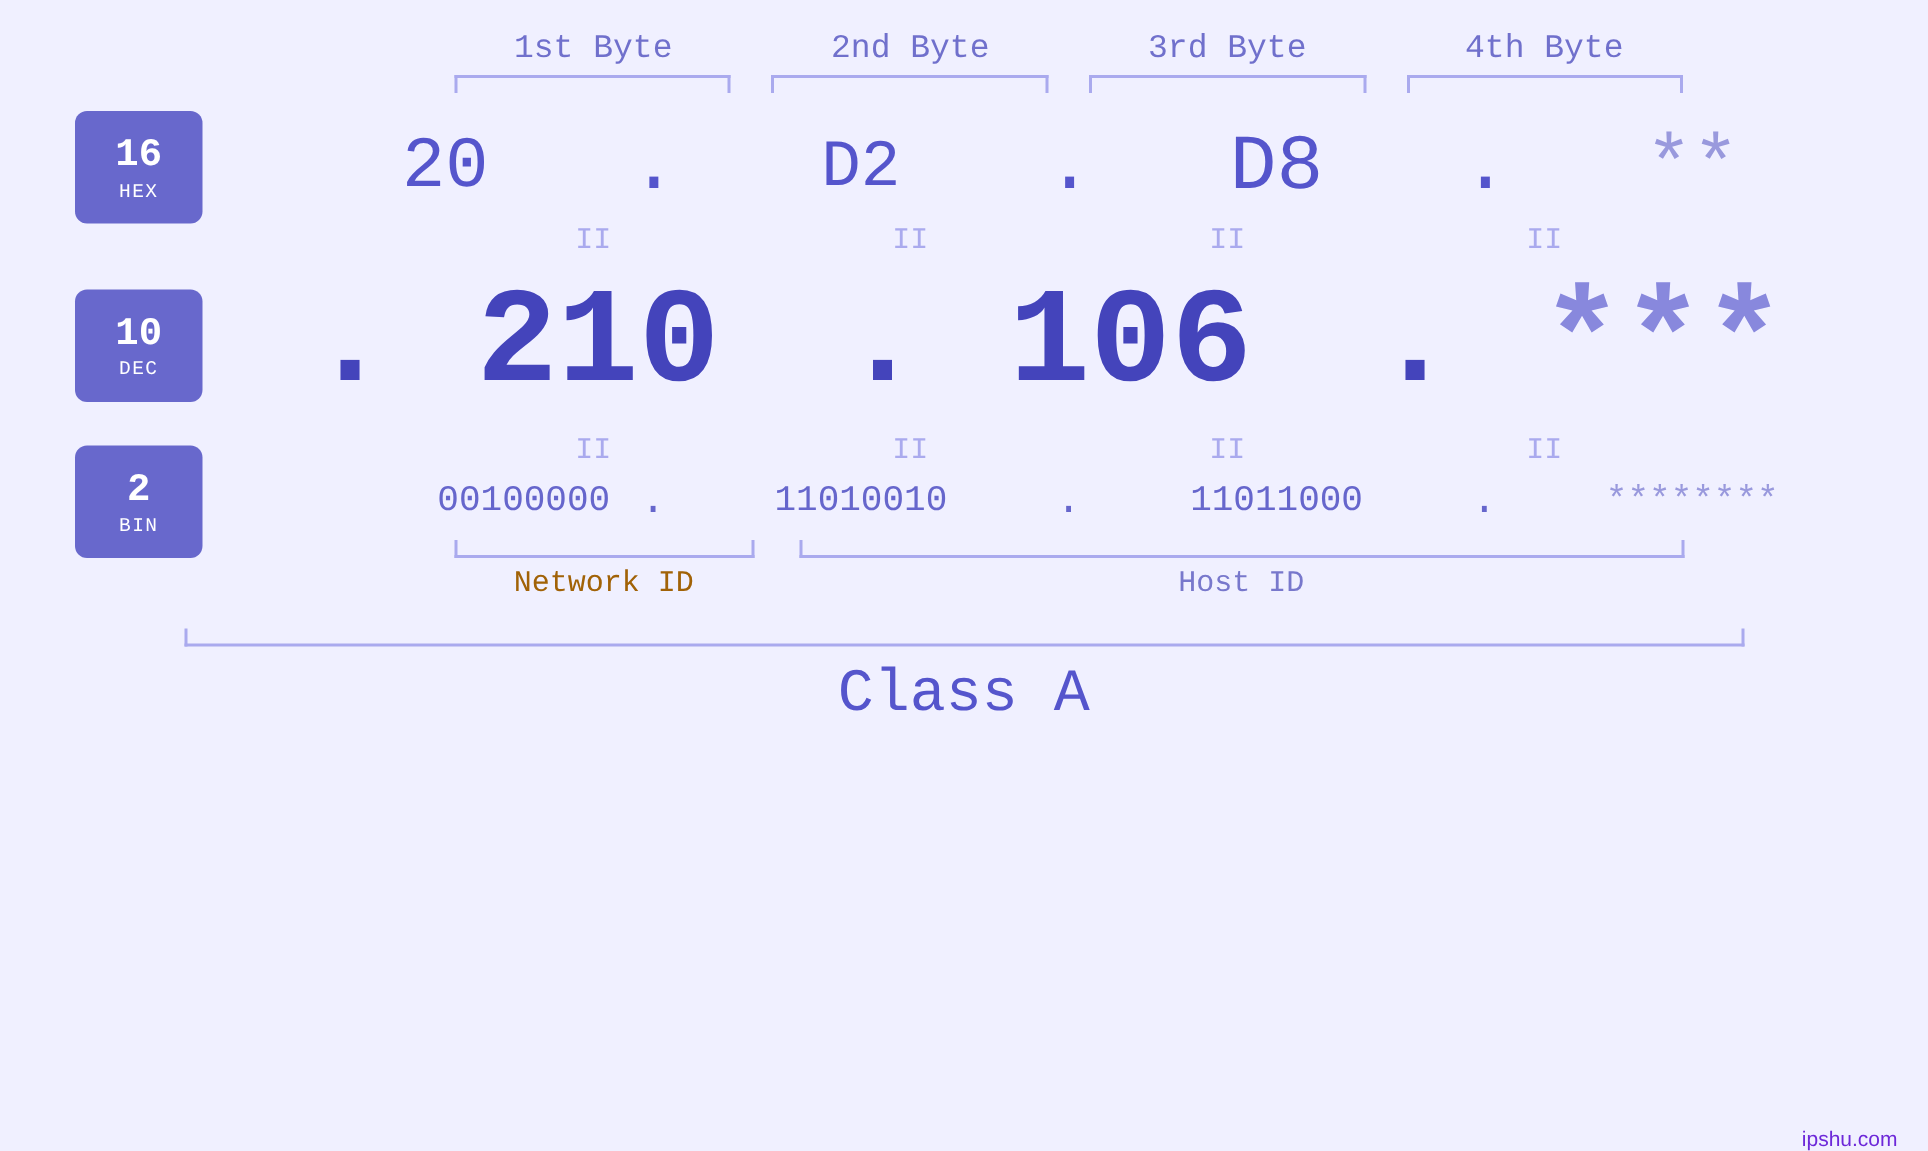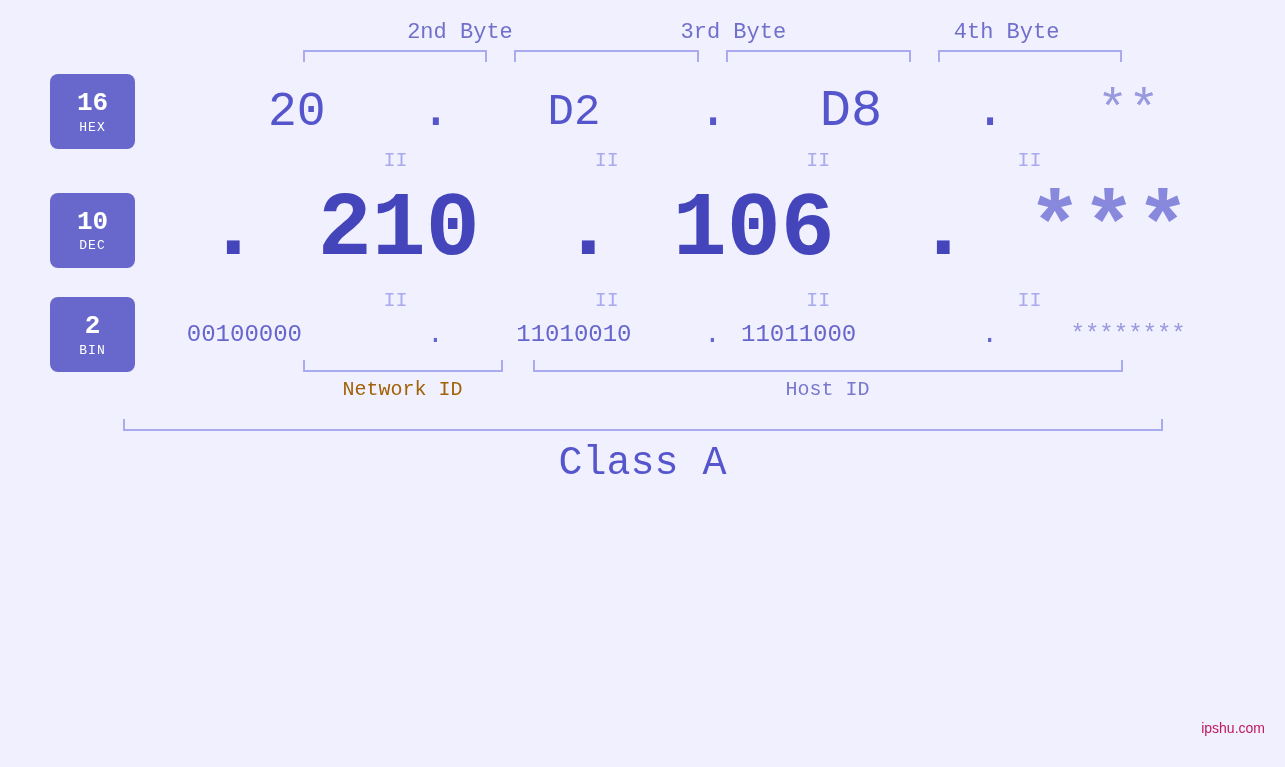--- a/index.html
+++ b/index.html
@@ -71,20 +71,21 @@
       justify-content: space-around;
       padding-right: 40px;
     }
   </style>
 </head>
 <body>
 
 <div class="container">
 
   <div class="byte-headers" style="display:flex; width:1040px; margin-left:0; justify-content:space-around; margin-bottom:5px; padding-left:180px; padding-right:40px;">
+    <div class="byte-header" style="width:220px; text-align:center;">1st Byte</div>
     <div style="width:30px;"></div>
     <div class="byte-header" style="width:220px; text-align:center;">2nd Byte</div>
     <div style="width:30px;"></div>
     <div class="byte-header" style="width:220px; text-align:center;">3rd Byte</div>
     <div style="width:30px;"></div>
     <div class="byte-header" style="width:220px; text-align:center;">4th Byte</div>
   </div>
 
   <div style="display:flex; width:1040px; padding-left:180px; padding-right:40px; justify-content:space-around; margin-bottom:20px;">
     <div style="width:200px; height:12px; border-top:2px solid #aaaaee; border-left:2px solid #aaaaee; border-right:2px solid #aaaaee;"></div>
@@ -146,25 +147,25 @@
     <div style="width:30px;"></div>
     <div style="width:220px; text-align:center; color:#aaaaee; font-size:20px; font-family:'Courier New',monospace;">II</div>
   </div>
 
   <div class="row-wrapper" style="display:flex; align-items:center; width:1285px; position:relative; margin-bottom:5px;">
     <div class="badge-container" style="position:absolute; left:50px; width:85px; height:75px; background:#6868cc; border-radius:8px; display:flex; flex-direction:column; align-items:center; justify-content:center; color:white;">
       <span class="badge-number" style="font-size:26px; font-weight:bold;">2</span>
       <span class="badge-label" style="font-size:13px; letter-spacing:1px;">BIN</span>
     </div>
     <div class="values-container" style="margin-left:180px; display:flex; align-items:center; flex:1; padding-right:40px; justify-content:space-around;">
-      <div style="width:220px; text-align:left; color:#6666cc; font-size:24px; font-family:'Courier New',monospace;">00100000</div>
+      <div style="width:220px; text-align:right; color:#6666cc; font-size:24px; font-family:'Courier New',monospace;">00100000</div>
       <div style="color:#6666cc; font-size:28px; width:30px; text-align:center;">.</div>
       <div style="width:220px; text-align:center; color:#6666cc; font-size:24px; font-family:'Courier New',monospace;">11010010</div>
       <div style="color:#6666cc; font-size:28px; width:30px; text-align:center;">.</div>
-      <div style="width:220px; text-align:left; color:#6666cc; font-size:24px; font-family:'Courier New',monospace;">11011000</div>
+      <div style="width:220px; text-align:center; color:#6666cc; font-size:24px; font-family:'Courier New',monospace;">11011000</div>
       <div style="color:#6666cc; font-size:28px; width:30px; text-align:center;">.</div>
       <div style="width:220px; text-align:center; color:#9999dd; font-size:24px; font-family:'Courier New',monospace;">********</div>
     </div>
   </div>
 
   <div style="display:flex; width:1040px; padding-left:180px; padding-right:40px; margin-top:5px;">
 
     <div style="width:200px; height:12px; border-bottom:2px solid #aaaaee; border-left:2px solid #aaaaee; border-right:2px solid #aaaaee;"></div>
 
     <div style="width:30px;"></div>
@@ -175,15 +176,15 @@
   <div style="display:flex; width:1040px; padding-left:180px; padding-right:40px; margin-top:6px;">
     <div style="width:200px; text-align:center; color:#a16207; font-size:20px; font-family:'Courier New',monospace;">Network ID</div>
     <div style="width:30px;"></div>
     <div style="flex:1; text-align:center; color:#7878cc; font-size:20px; font-family:'Courier New',monospace;">Host ID</div>
   </div>
 
   <div style="width:1040px; height:12px; border-bottom:2px solid #aaaaee; border-left:2px solid #aaaaee; border-right:2px solid #aaaaee; margin-top:18px; padding-left:0;"></div>
 
   <div style="text-align:center; color:#5555cc; font-size:40px; font-family:'Courier New',monospace; margin-top:10px; width:1040px;">Class A</div>
 
-  <div style="position:absolute; bottom:31px; right:20px; color:#be185d; font-size:14px; font-family:Arial,sans-serif;">ipshu.com</div>
+  <div style="position:absolute; bottom:0; right:20px; color:#6d28d9; font-size:14px; font-family:Arial,sans-serif;">ipshu.com</div>
 
 </div>
 
 </body></html>

